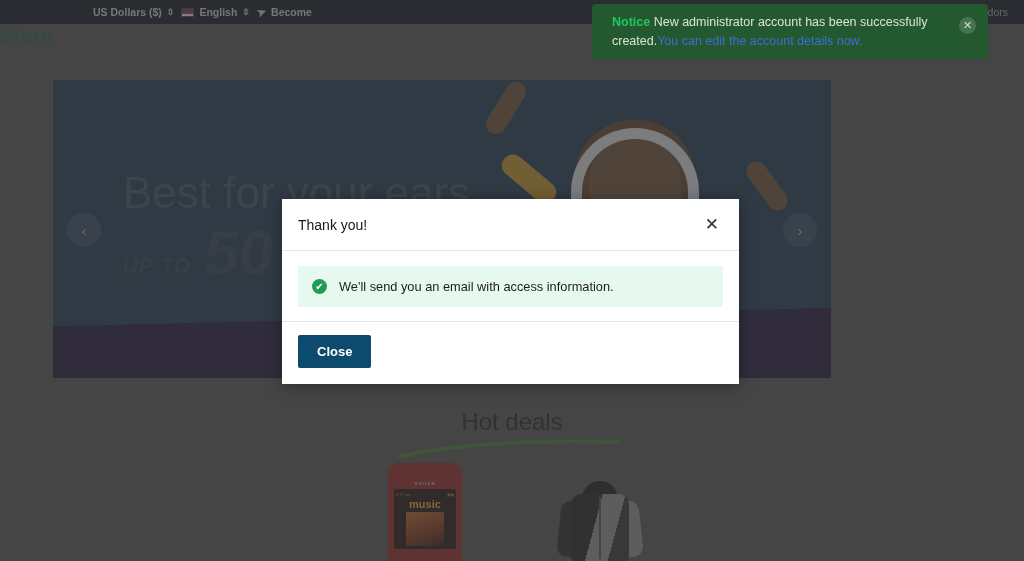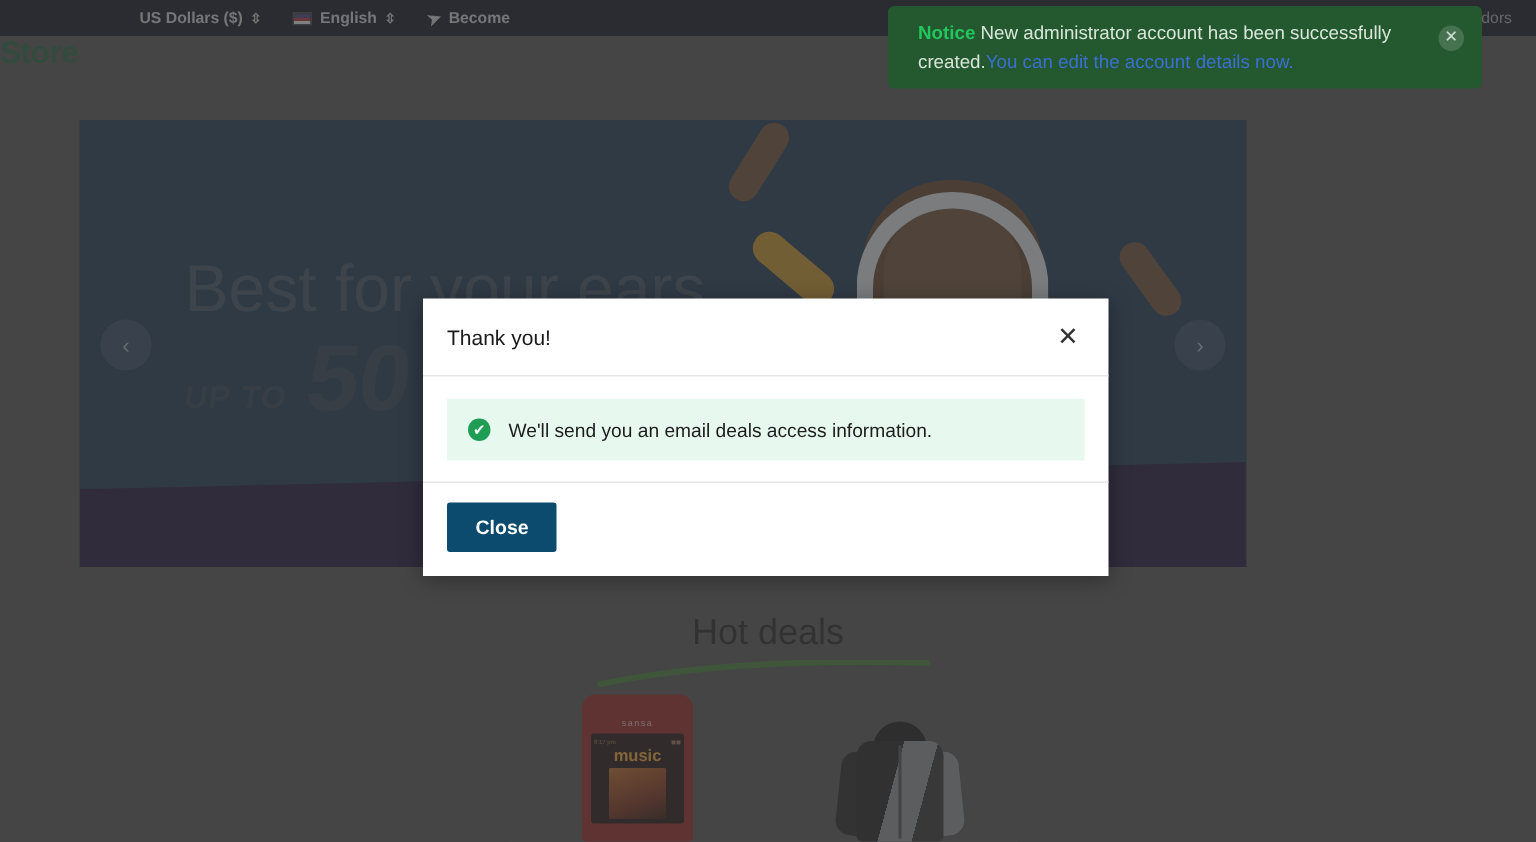--- a/index.html
+++ b/index.html
@@ -12,21 +12,21 @@
   #page { position: relative; width: 1024px; height: 561px; background: #4d4d4d; }
 
   
   .store { position: absolute; inset: 0; background: #4d4d4d; }
 
   .topbar {
     position: absolute; left: 0; top: 0; width: 1024px; height: 24px;
     background: #060d19; display: flex; align-items: center;
     font-size: 10.5px; color: #c9ccd2; font-weight: bold;
   }
-  .topbar-left { display: flex; align-items: center; gap: 22px; margin-left: 93px; }
+  .topbar-left { display: flex; align-items: center; gap: 8px; margin-left: 93px; }
   .tb-item { display: flex; align-items: center; gap: 5px; white-space: nowrap; }
   .caret-ud { display: inline-block; font-size: 9px; line-height: 1; letter-spacing: -1px; }
   .flag {
     width: 13px; height: 9px; display: inline-block;
     background: linear-gradient(to bottom, #3c3b6e 0 45%, #b22234 45% 70%, #e8e8e8 70% 100%);
     border: 1px solid #3a3a3a;
   }
   .loc-arrow { display: inline-block; font-size: 11px; transform: rotate(-20deg); }
   .topbar-right {
     position: absolute; right: 16px; top: 0; height: 24px;
@@ -384,21 +384,21 @@
   </div>
 
   <div class="modal">
     <div class="modal-head">
       <div class="modal-title">Thank you!</div>
       <div class="modal-x">✕</div>
     </div>
     <div class="modal-body">
       <div class="alert-success">
         <span class="check-ic">✔</span>
-        <span>We'll send you an email deals access information.</span>
+        <span>We'll send you an email with access information.</span>
       </div>
     </div>
     <div class="modal-foot">
       <button class="btn-close">Close</button>
     </div>
   </div>
 
 </div>
 
 </body></html>

